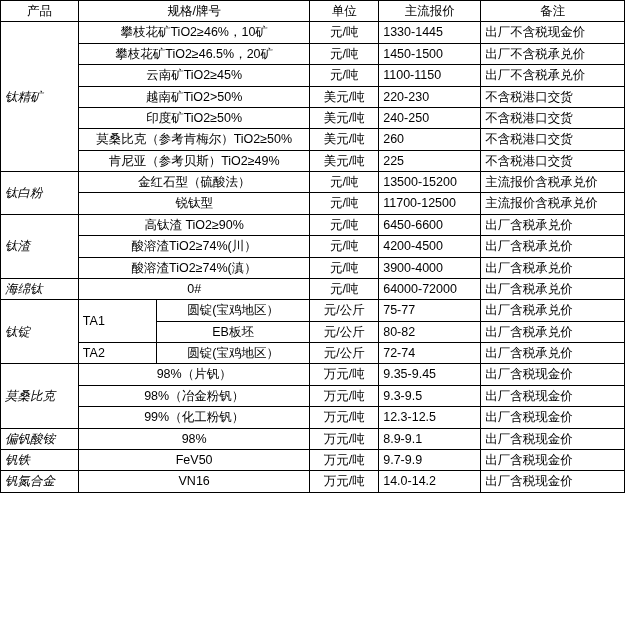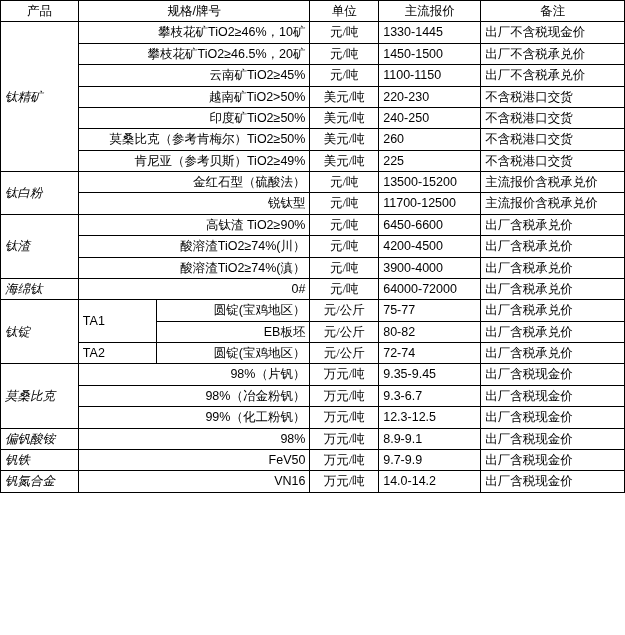--- a/index.html
+++ b/index.html
@@ -31,29 +31,28 @@
   .c-head {
     text-align: center;
     font-weight: normal;
   }
   .c-cat {
     text-align: left;
     font-weight: bold;
     font-style: italic;
   }
   .c-spec {
-    text-align: right;
+    text-align: center;
     padding-left: 6px;
   }
   .c-spec-center {
     text-align: left;
   }
   .c-unit {
     text-align: center;
-    font-family: Liberation Serif, serif;
   }
   .c-price {
     text-align: left;
     padding-left: 5px;
   }
   .c-note {
     text-align: left;
     padding-left: 5px;
   }
   .col-cat { width: 77px; }
@@ -191,21 +190,21 @@
       <tr>
         <td class="c-cat" rowspan="3">莫桑比克</td>
         <td class="c-spec" colspan="2">98%（片钒）</td>
         <td class="c-unit">万元/吨</td>
         <td class="c-price">9.35-9.45</td>
         <td class="c-note">出厂含税现金价</td>
       </tr>
       <tr>
         <td class="c-spec" colspan="2">98%（冶金粉钒）</td>
         <td class="c-unit">万元/吨</td>
-        <td class="c-price">9.3-6.7</td>
+        <td class="c-price">9.3-9.5</td>
         <td class="c-note">出厂含税现金价</td>
       </tr>
       <tr>
         <td class="c-spec" colspan="2">99%（化工粉钒）</td>
         <td class="c-unit">万元/吨</td>
         <td class="c-price">12.3-12.5</td>
         <td class="c-note">出厂含税现金价</td>
       </tr>
       <tr>
         <td class="c-cat">偏钒酸铵</td>

